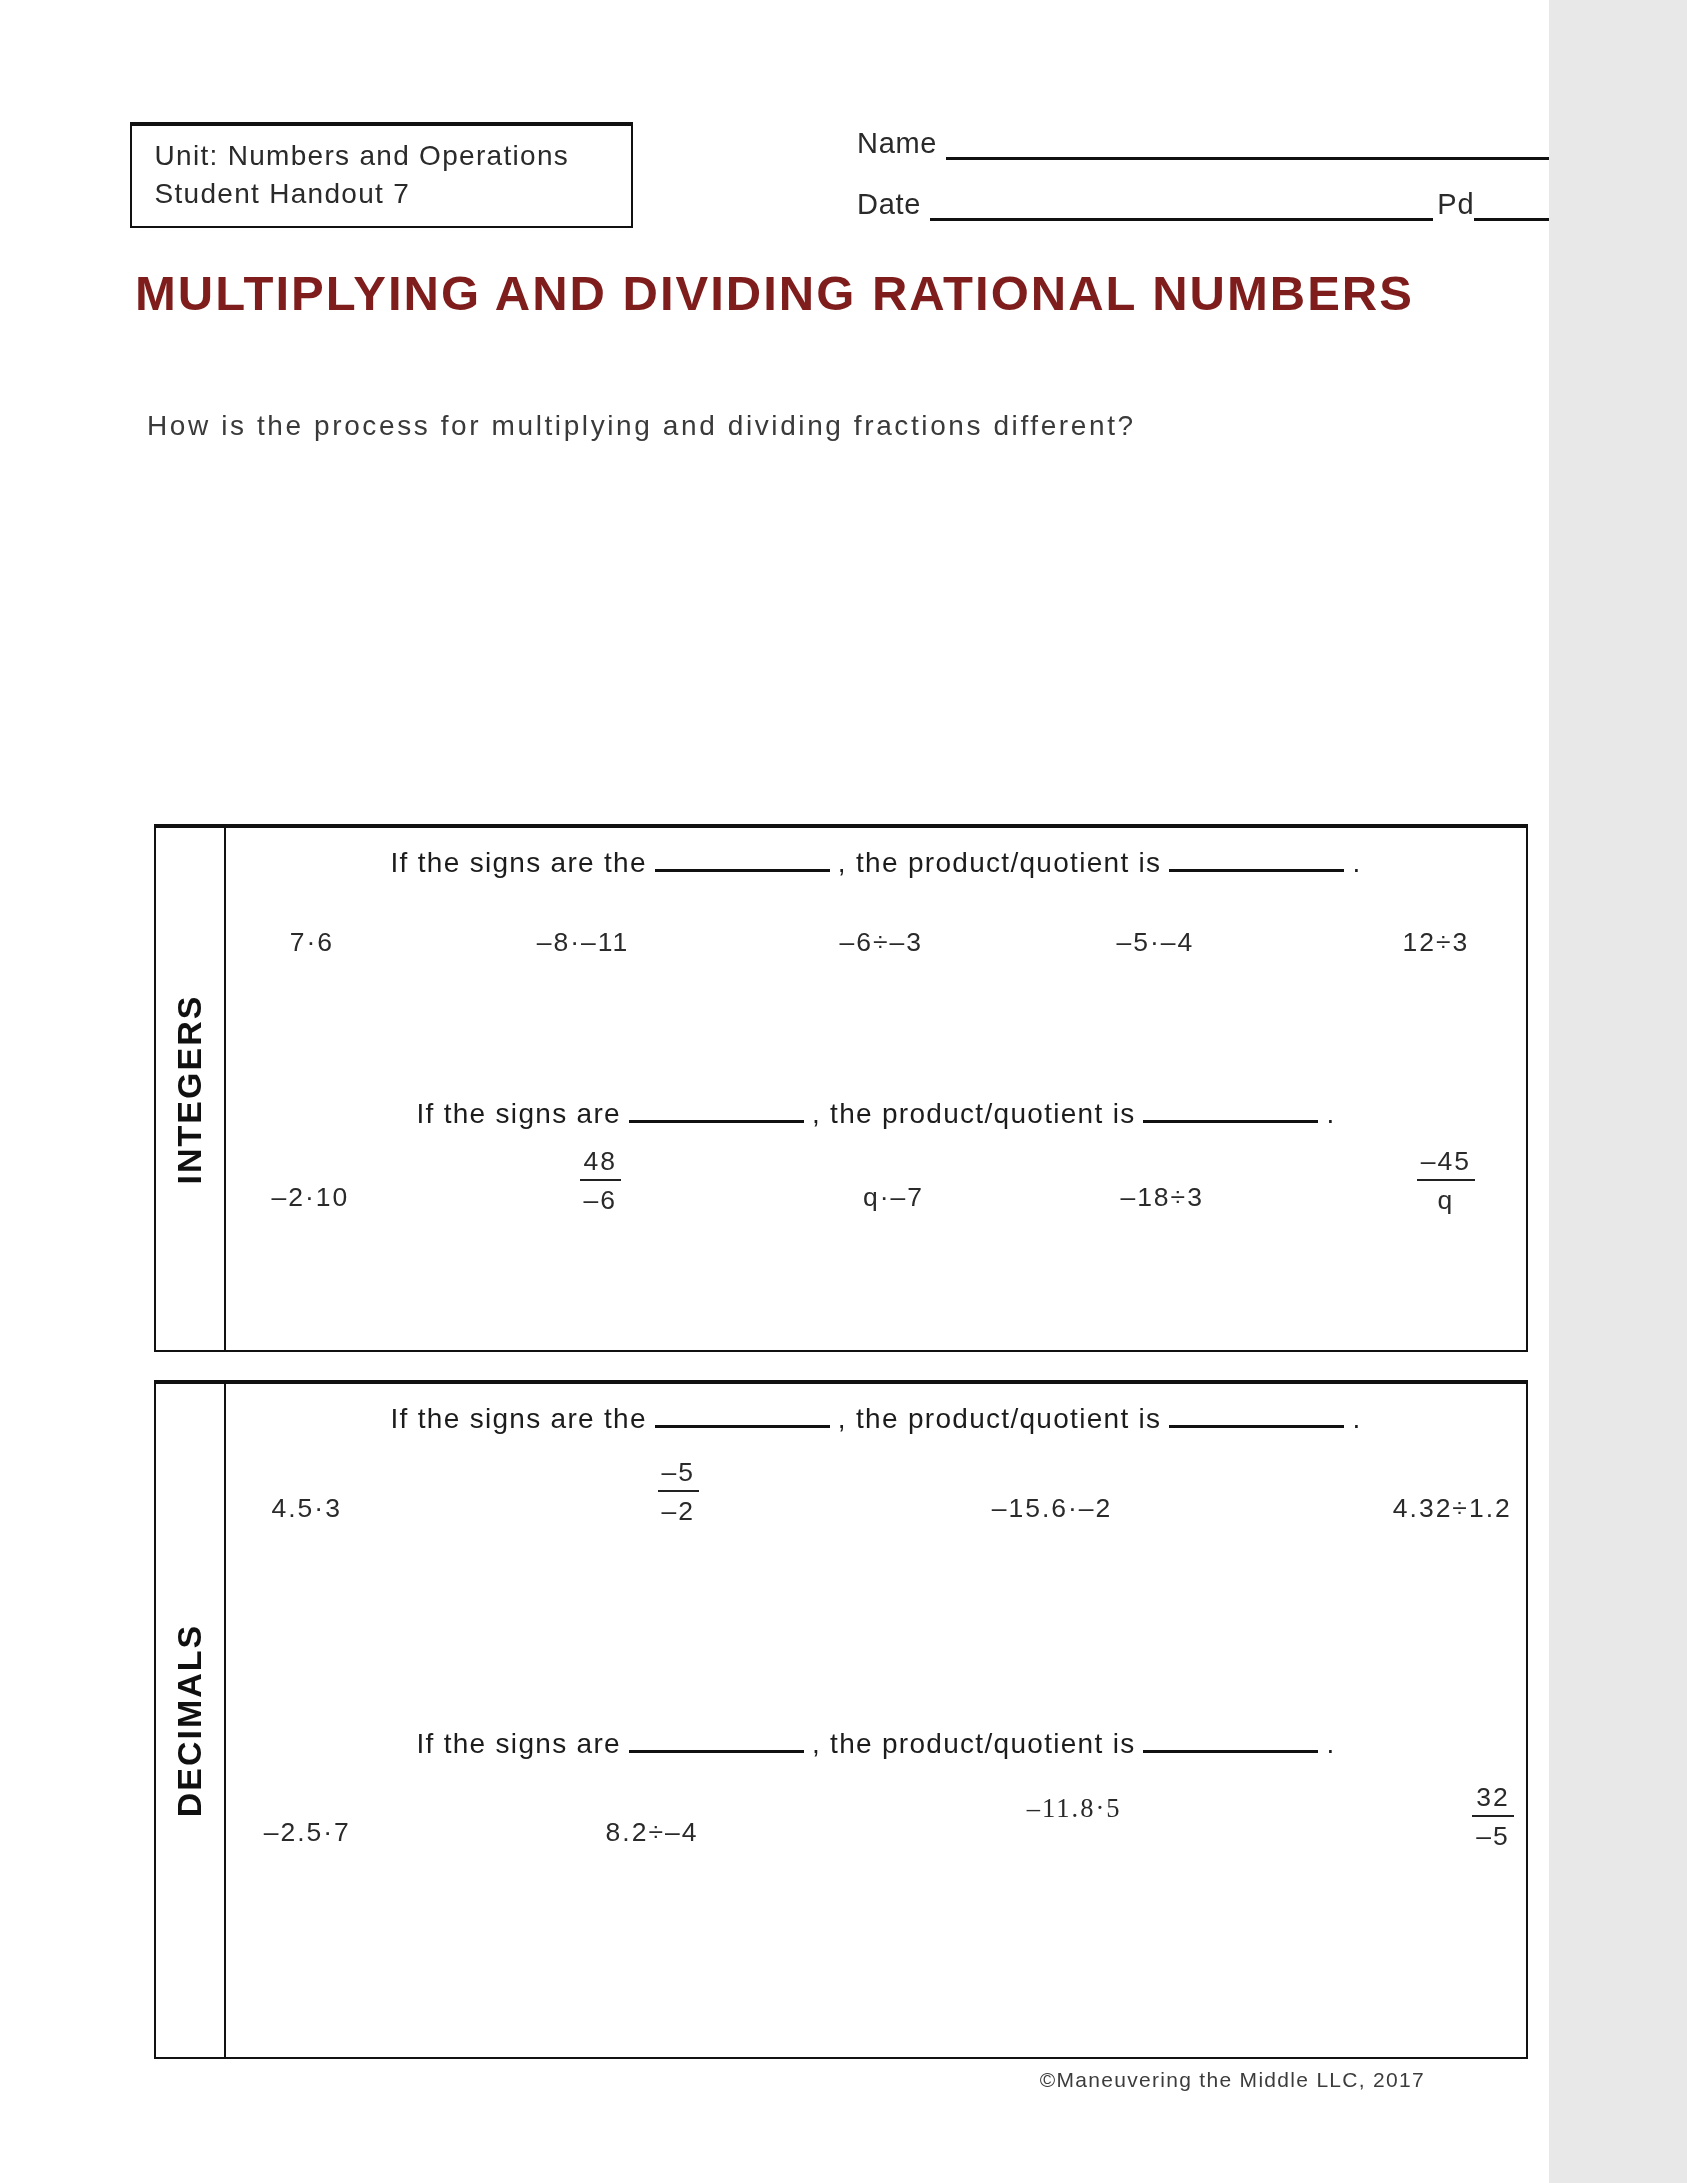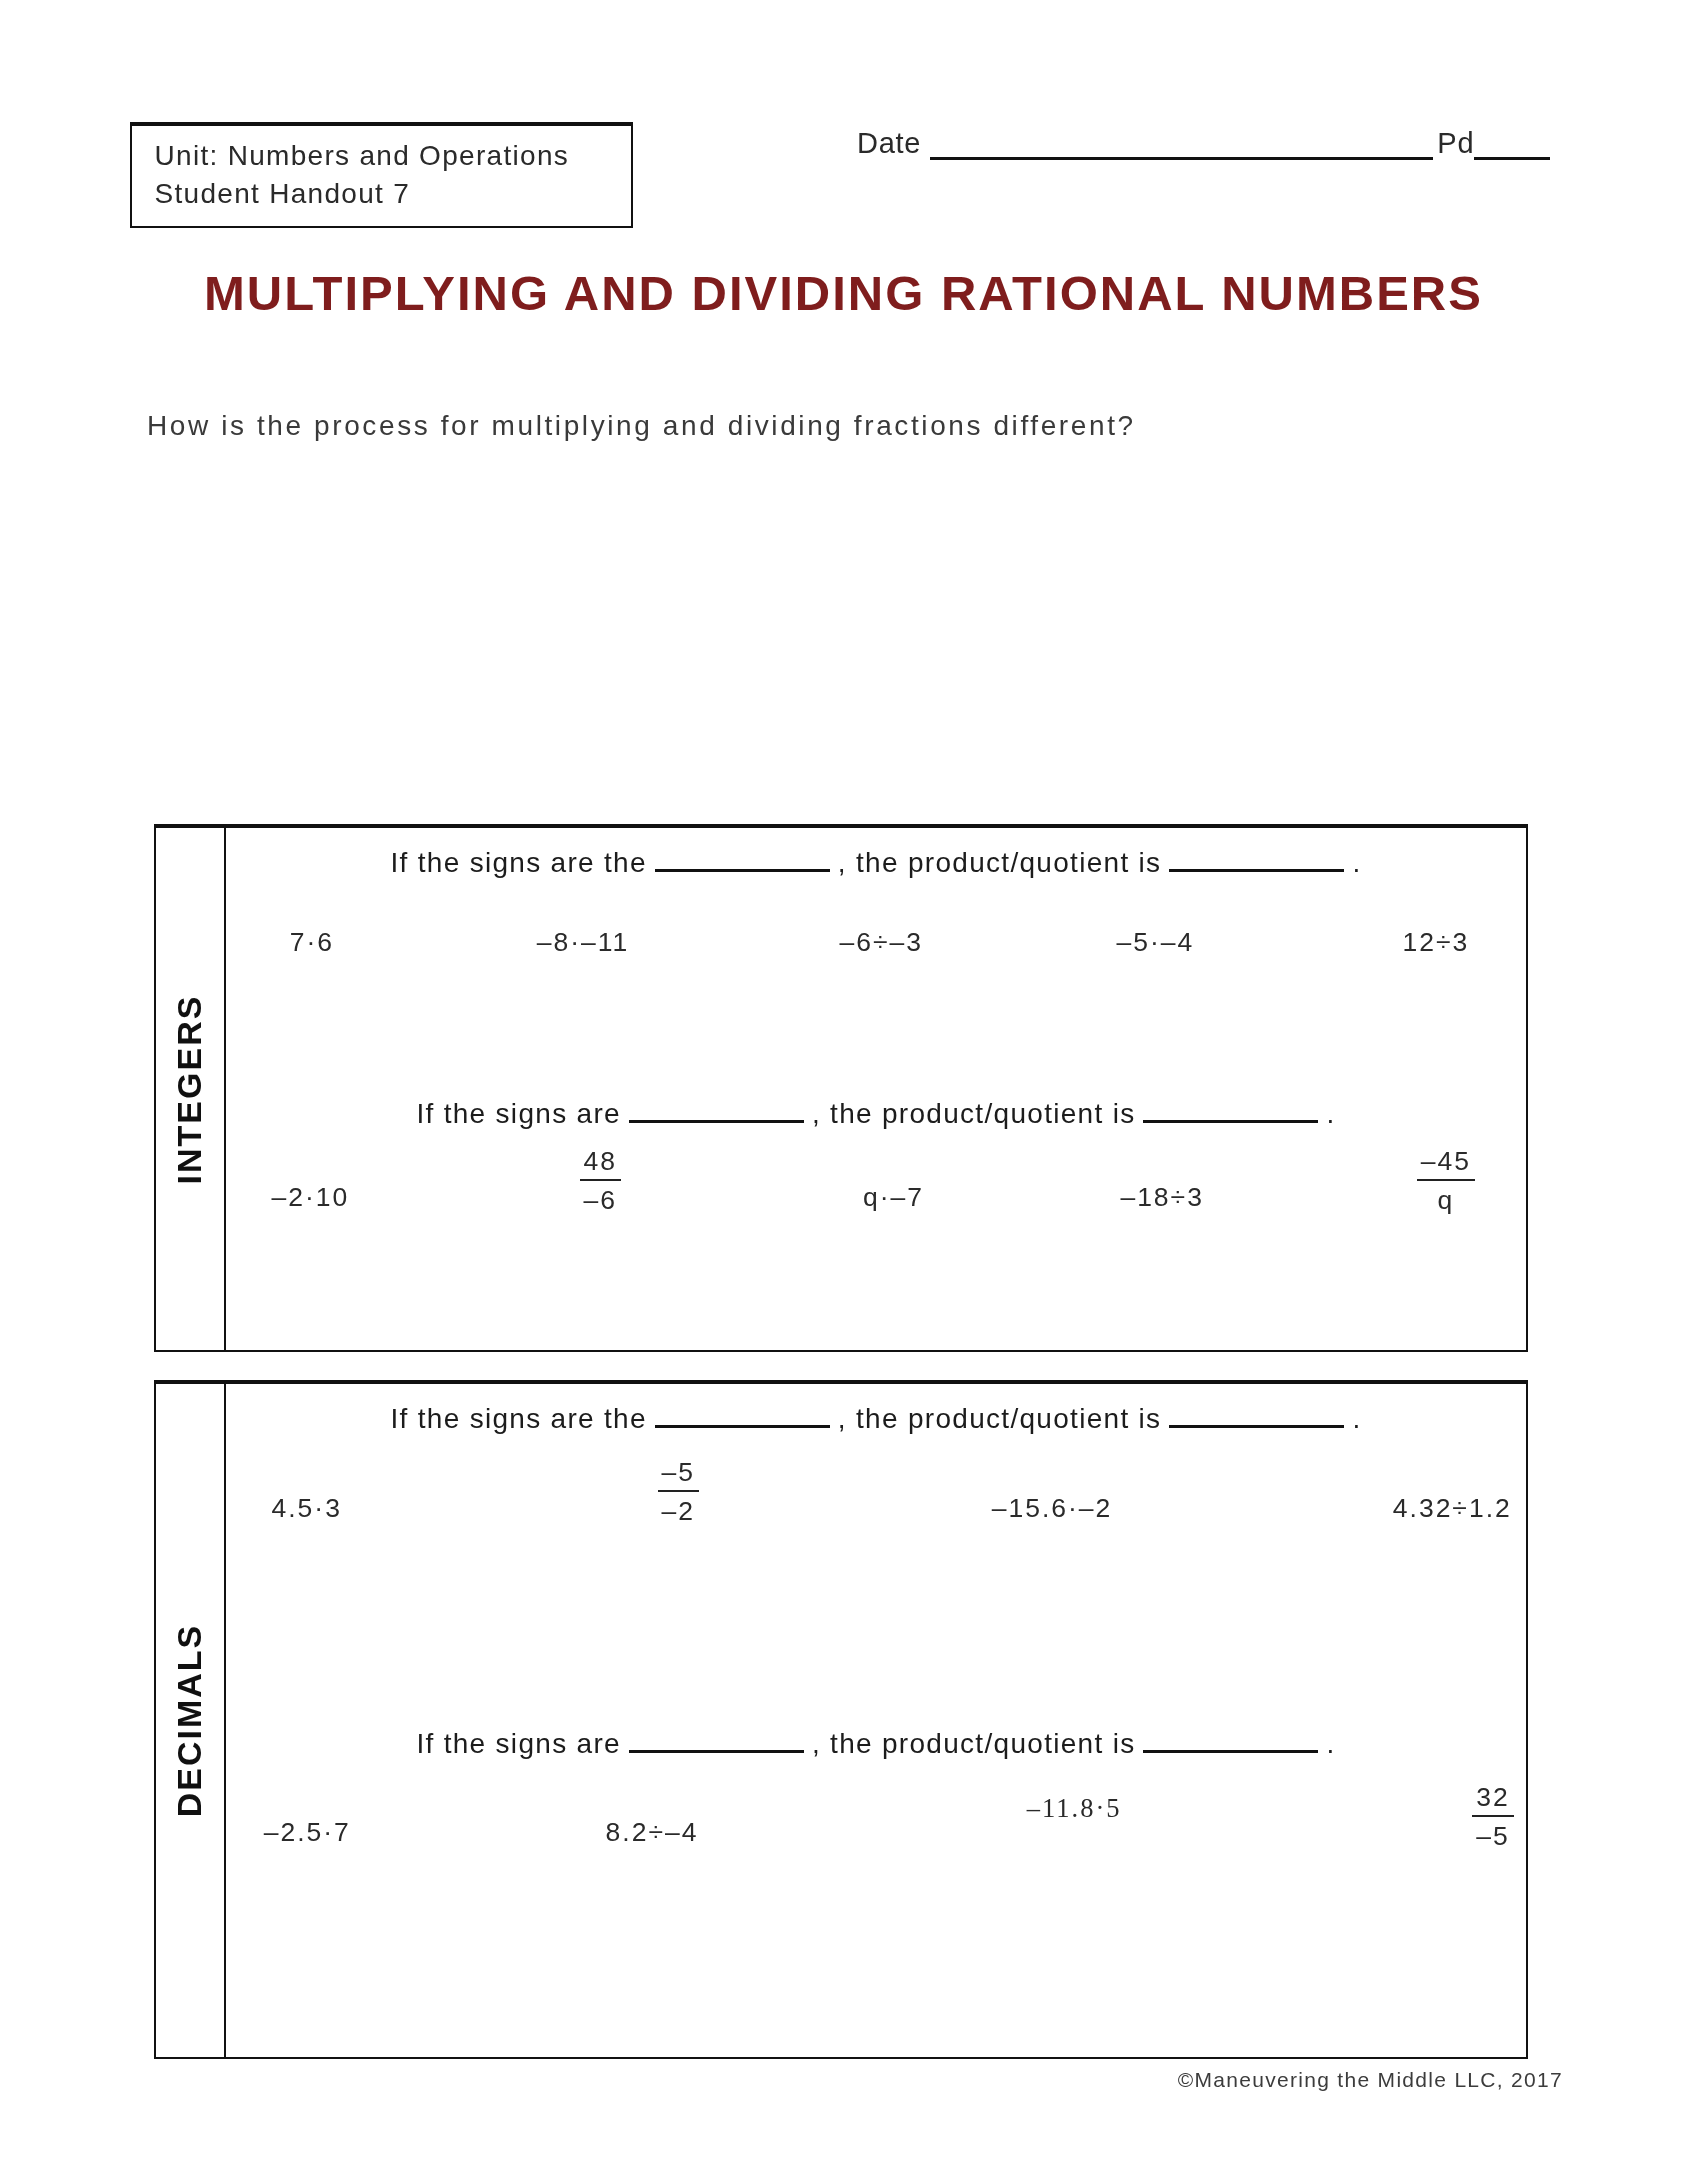--- a/index.html
+++ b/index.html
@@ -1,18 +1,18 @@
 <!DOCTYPE html>
 <html style="font-size:10.6px"><head>
 <meta charset="utf-8">
 <style>
   html,body{margin:0;padding:0;background:#e8e8e8;}
   .page{
     position:relative;
-    width:1687px;height:2183px;
+    width:1549px;height:2183px;
     background:#ffffff;
     font-family:"Liberation Sans", sans-serif;
     color:#222;
     overflow:hidden;
   }
   
   .header-box{
     position:absolute;left:130px;top:122px;width:503px;height:106px;
     border:2px solid #111;border-top-width:4.6px;
     box-sizing:border-box;
@@ -84,20 +84,24 @@
 <body>
 
 <div class="page">
 
   <div class="header-box">
     <div>Unit:  Numbers and Operations</div>
     <div>Student Handout 7</div>
   </div>
 
   <div class="name-date">
+    <div class="nd-row">
+      <span class="lbl">Name</span>
+      <span class="uline" style="width:612px;"></span>
+    </div>
     <div class="nd-row">
       <span class="lbl">Date</span>
       <span class="uline" style="width:503px;"></span>
       <span class="lbl" style="padding:0 0 0 4px;">Pd</span>
       <span class="uline" style="width:76px;"></span>
     </div>
   </div>
 
   <div class="page-title">MULTIPLYING AND DIVIDING RATIONAL NUMBERS</div>
 

